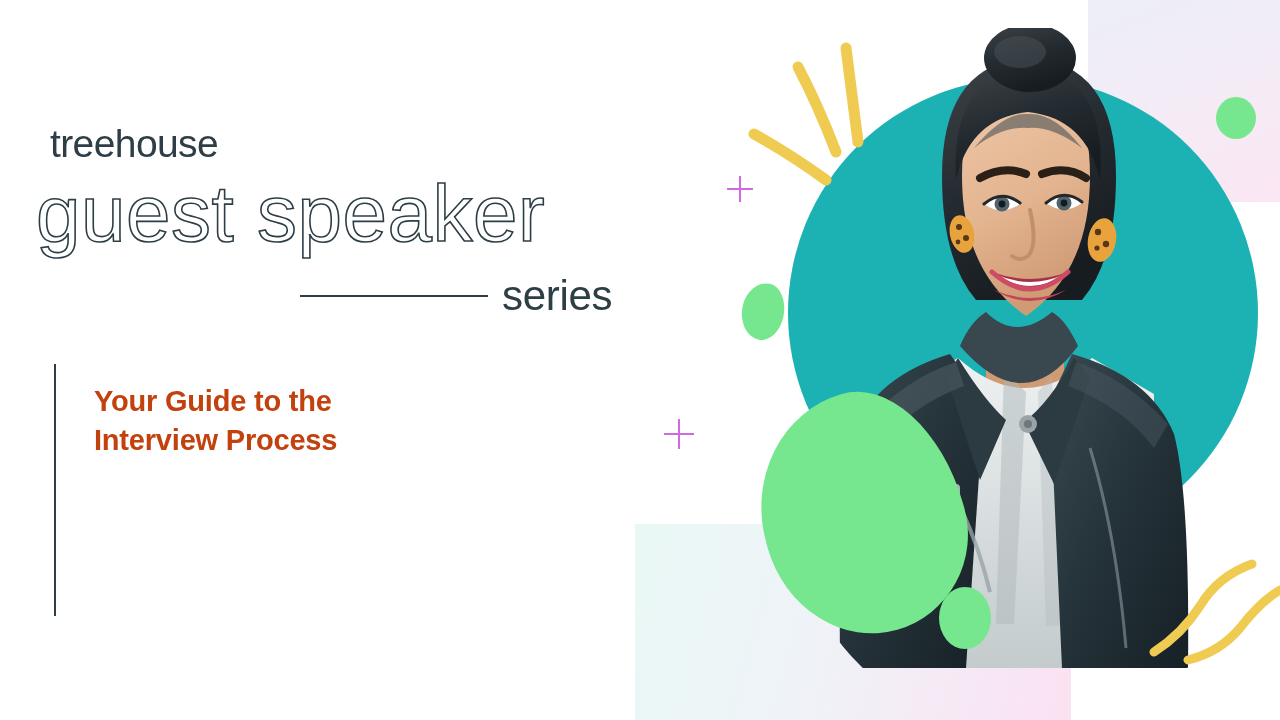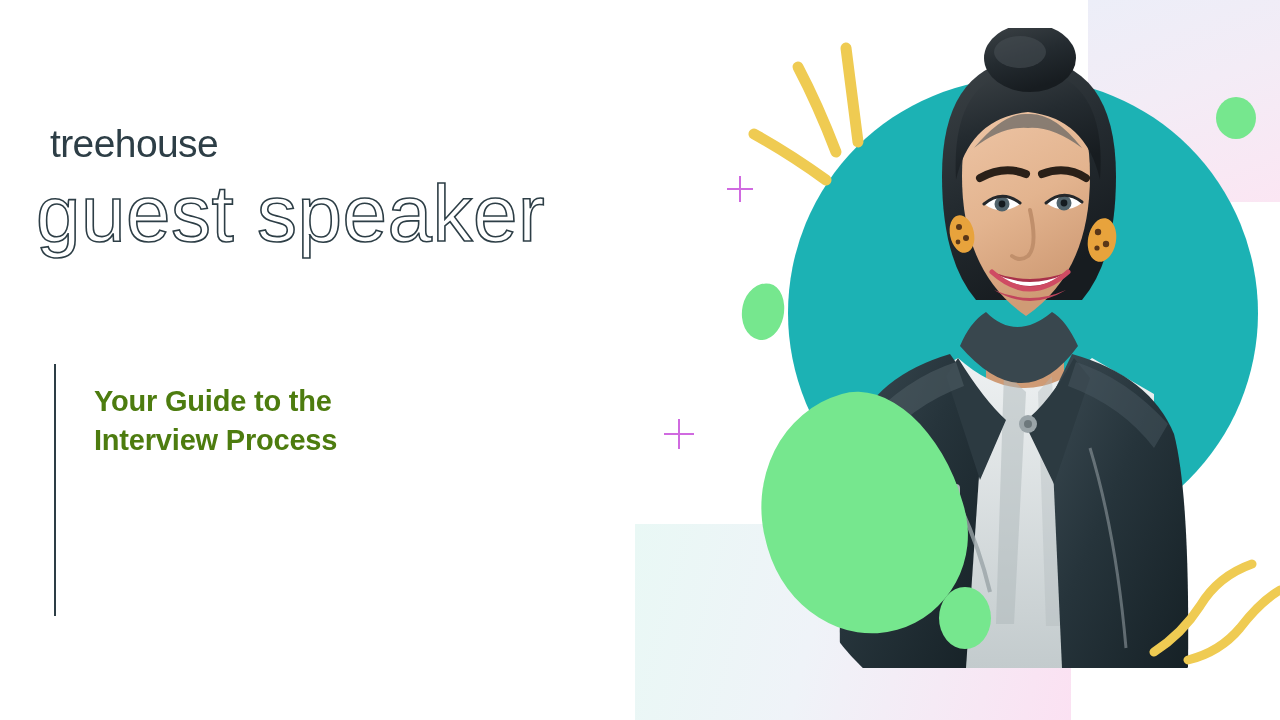--- a/index.html
+++ b/index.html
@@ -198,21 +198,21 @@
     padding-left: 38px;
     box-sizing: border-box;
     display: flex;
     flex-direction: column;
     justify-content: flex-start;
   }
 
   .talk-title {
     font-size: 29px;
     font-weight: 600;
-    color: #4d7c0f;
+    color: #c2410c;
     line-height: 1.33;
     letter-spacing: -0.2px;
     margin: 18px 0 0 0;
     white-space: pre-line;
   }
 
   .speaker-name,
   .speaker-role {
     font-size: 22px;
     font-weight: 400;
@@ -370,20 +370,24 @@
       </g>
     </svg>
   </div>
 
   <div class="text-col">
 
     <div class="brand">treehouse</div>
 
     <div class="headline-outline">guest speaker</div>
 
+    <div class="series-row">
+      <span class="series-rule"></span>
+      <span class="series-word">series</span>
+    </div>
 
     <div class="info-block">
       <div class="talk-title">Your Guide to the
 Interview Process</div>
     </div>
 
   </div>
 
 </div>
 

